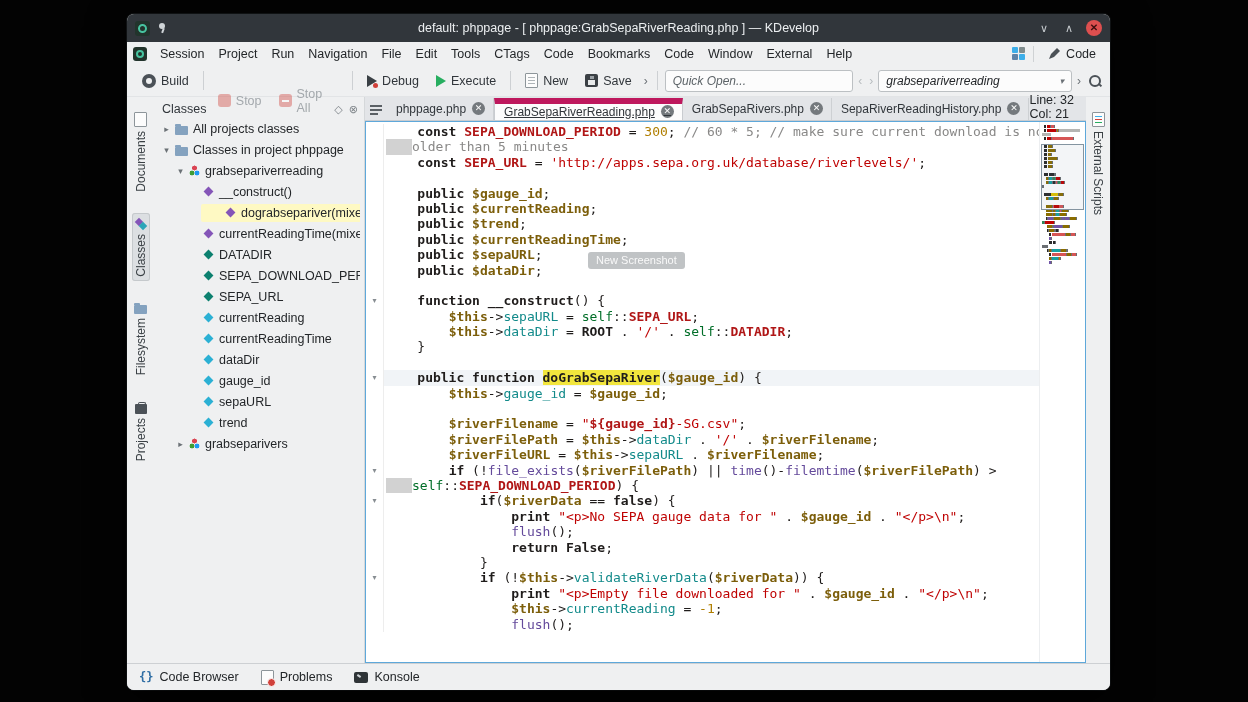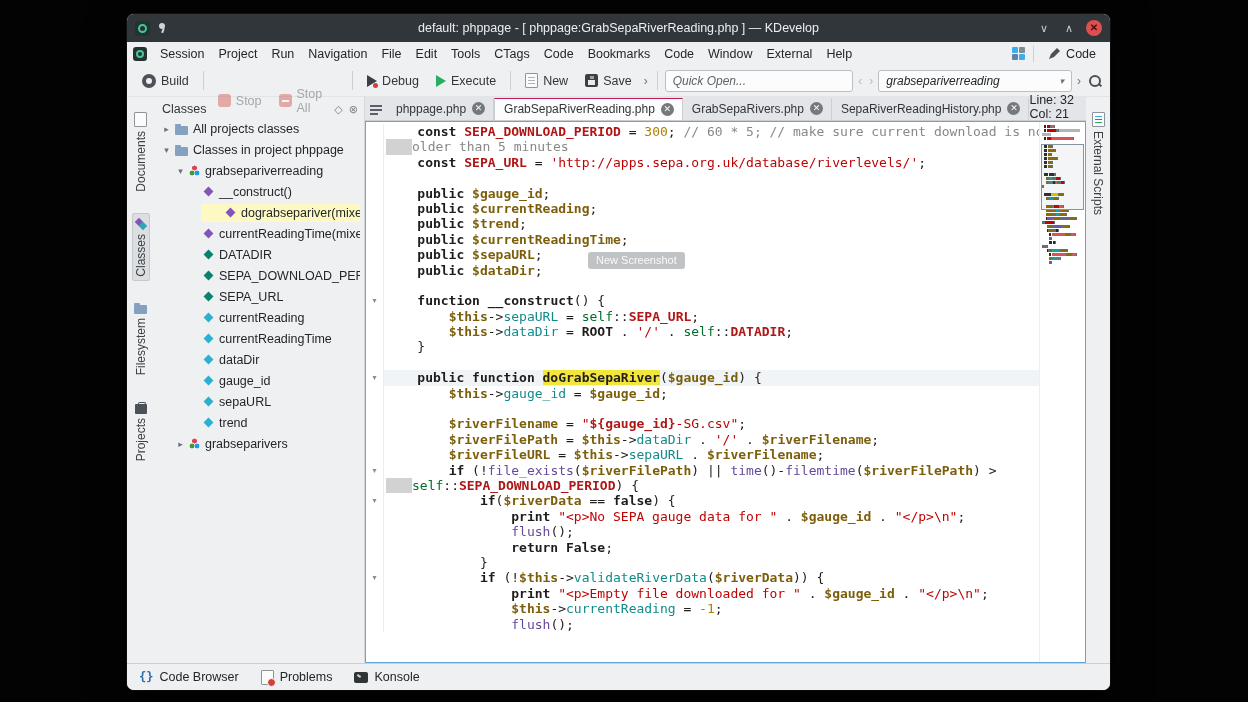--- a/index.html
+++ b/index.html
@@ -102,21 +102,21 @@
      radial-gradient(circle at 5.5px 3px,#da4453 0 2.4px,transparent 2.6px);}
   
   .editor-col{flex:1;display:flex;flex-direction:column;min-width:0;min-height:0;}
   .tabbar{height:23px;flex:none;display:flex;align-items:flex-end;background:#e3e5e8;border-bottom:1px solid #c9ccd0;}
   .tabbar-icon{width:22px;height:20px;flex:none;display:flex;align-items:center;justify-content:center;}
   .tabbar-icon .lines{width:12px;height:10px;background:
      linear-gradient(#5a6065 0 0) 0 0/12px 2px no-repeat,
      linear-gradient(#5a6065 0 0) 0 4px/12px 2px no-repeat,
      linear-gradient(#5a6065 0 0) 0 8px/8px 2px no-repeat;}
   .tab{display:flex;align-items:center;gap:6px;padding:3px 8px 4px 9px;font-size:12px;color:#31363b;border-right:1px solid #cdd0d3;height:22px;box-sizing:border-box;}
-  .tab.active{background:#fcfcfc;border-top:1px solid #be185d;border-right:1px solid #c9ccd0;border-left:1px solid #c9ccd0;}
+  .tab.active{background:#fcfcfc;border-top:6px solid #be185d;border-right:1px solid #c9ccd0;border-left:1px solid #c9ccd0;text-decoration:underline;}
   .tabclose{width:13px;height:13px;border-radius:50%;background:#74797d;color:#fcfcfc;font-size:9px;line-height:13px;text-align:center;flex:none;}
   .linecol{margin-left:auto;padding:0 9px 3px 0;font-size:12.5px;color:#232629;align-self:center;}
   .editor-area{flex:1;position:relative;display:flex;min-height:0;background:#ffffff;border:1px solid #5ea8da;}
   .code-scroll{flex:1;overflow:hidden;padding-top:2px;min-width:0;}
   .code-line{display:flex;height:15.4px;}
   .gutter-cell{width:17px;flex:none;text-align:center;font-size:8px;color:#878d92;line-height:15px;border-right:1px solid #ededed;background:#fff;}
   .line-content{flex:1;white-space:pre;font-family:"DejaVu Sans Mono",monospace;font-size:13px;line-height:15.4px;color:#1f1c1b;padding-left:2px;overflow:hidden;}
   .code-line.current .line-content{background:#f1f4f7;}
   .wrap-marker{display:inline-block;width:26px;height:15.4px;background:#d2d2d2;vertical-align:top;}
   .sg-t{color:#1f1c1b;}

